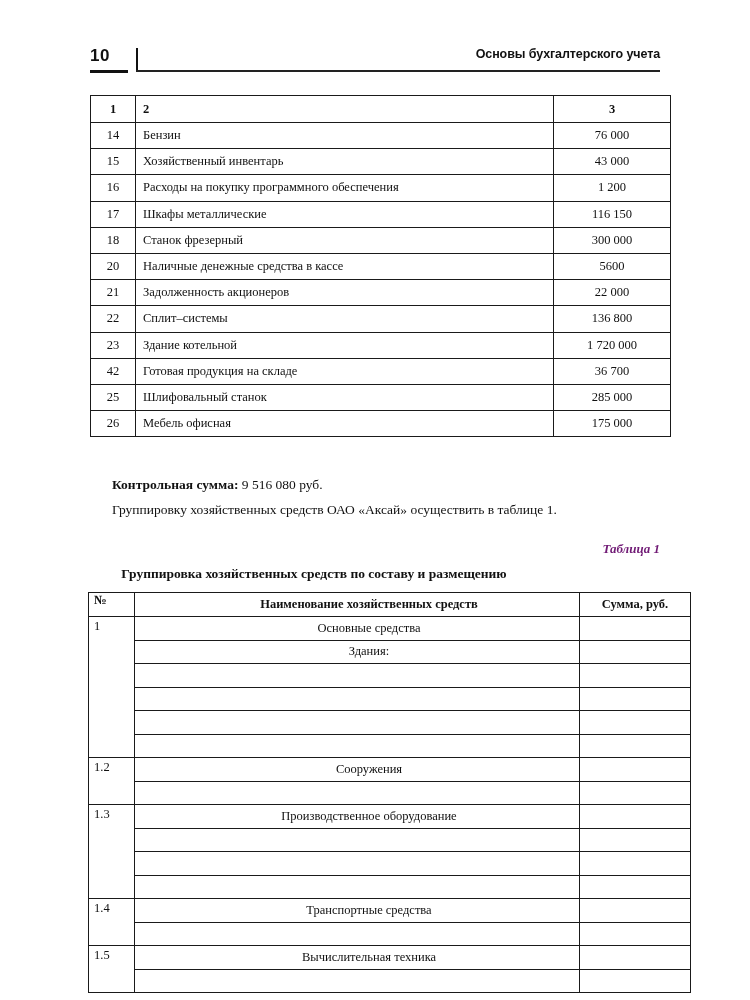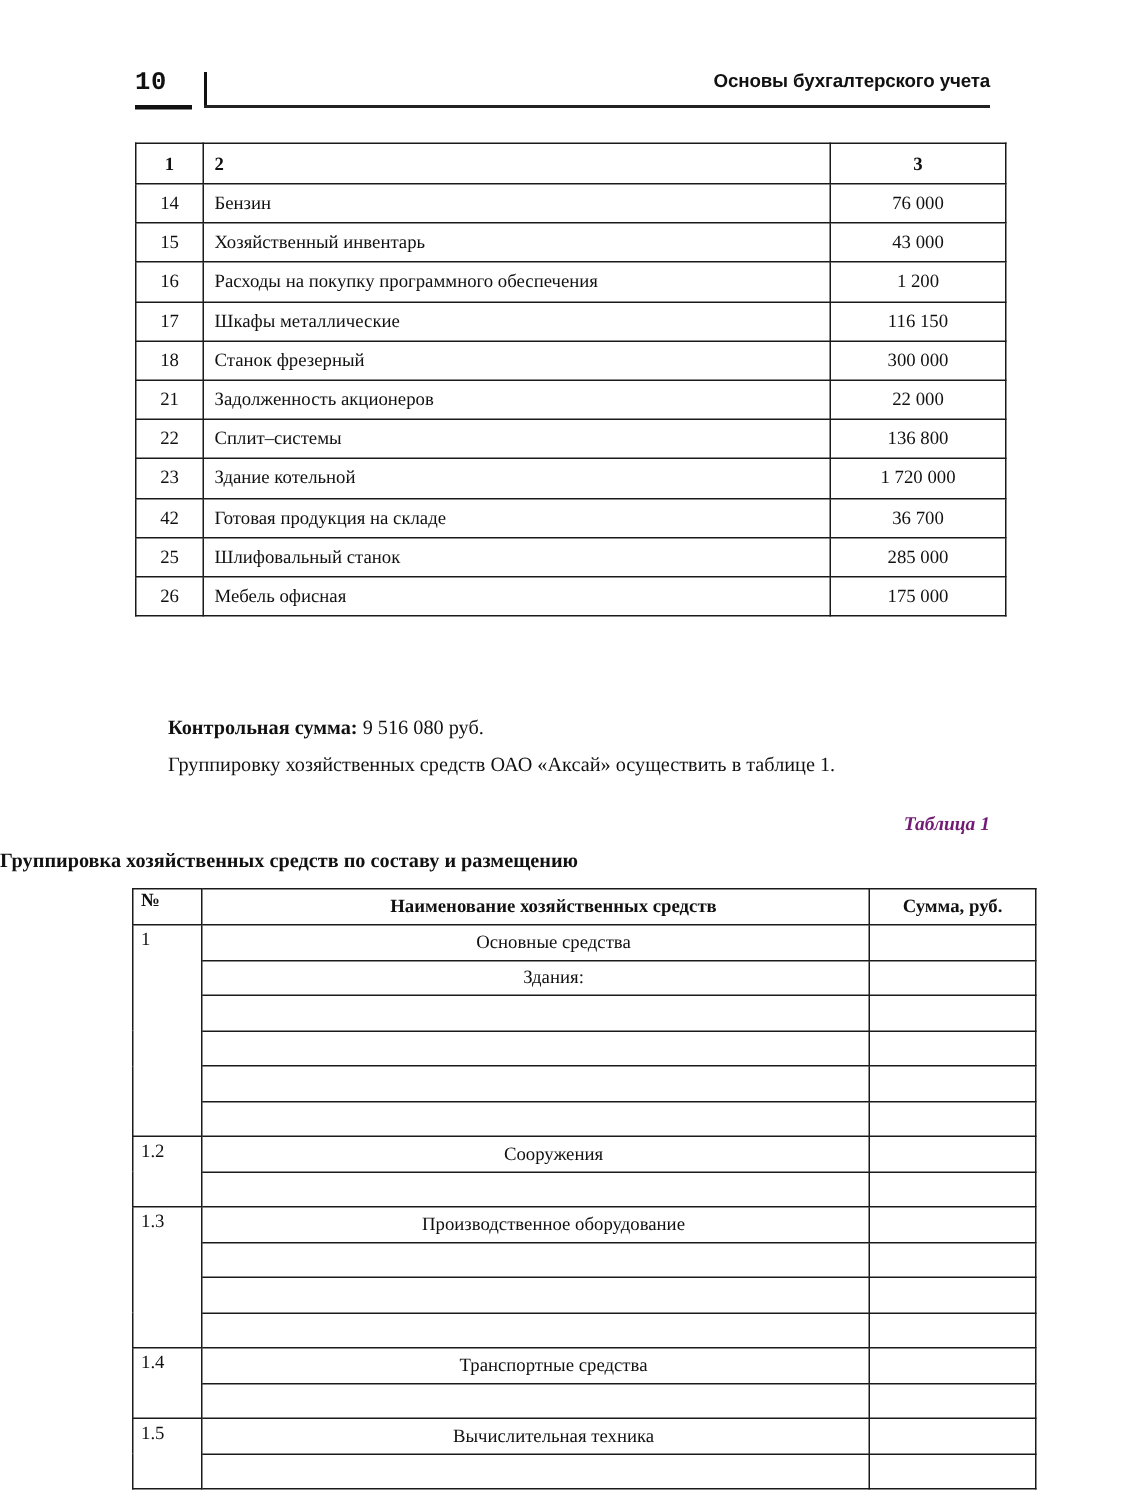--- a/index.html
+++ b/index.html
@@ -30,21 +30,21 @@
     top: 46px;
     width: 570px;
     height: 34px;
   }
   .runhead-page {
     position: absolute;
     left: 0;
     top: 0;
     font-size: 17px;
     font-weight: bold;
-    font-family: Liberation Mono, monospace;
+    font-family: Liberation Sans, sans-serif;
     letter-spacing: 0.5px;
     color: #111;
   }
   .runhead-pageline {
     position: absolute;
     left: 0;
     top: 24px;
     width: 38px;
     height: 3px;
     background: #111;
@@ -138,21 +138,21 @@
     font-size: 13px;
     font-style: italic;
     font-weight: bold;
     color: #701a75;
   }
   .table-caption {
     position: absolute;
     left: 0;
     top: 566px;
     width: 628px;
-    text-align: left;
+    text-align: center;
     font-size: 13.5px;
     font-weight: bold;
     color: #111;
   }
 
   
   #table-grouping {
     left: 88px;
     top: 592px;
     width: 570px;
@@ -218,20 +218,25 @@
         <td class="c-num">17</td>
         <td class="c-name">Шкафы металлические</td>
         <td class="c-sum">116 150</td>
       </tr>
       <tr>
         <td class="c-num">18</td>
         <td class="c-name">Станок  фрезерный</td>
         <td class="c-sum">300 000</td>
       </tr>
       <tr>
+        <td class="c-num">20</td>
+        <td class="c-name">Наличные денежные средства в кассе</td>
+        <td class="c-sum">5600</td>
+      </tr>
+      <tr>
         <td class="c-num">21</td>
         <td class="c-name">Задолженность акционеров</td>
         <td class="c-sum">22 000</td>
       </tr>
       <tr>
         <td class="c-num">22</td>
         <td class="c-name">Сплит–системы</td>
         <td class="c-sum">136 800</td>
       </tr>
       <tr>

